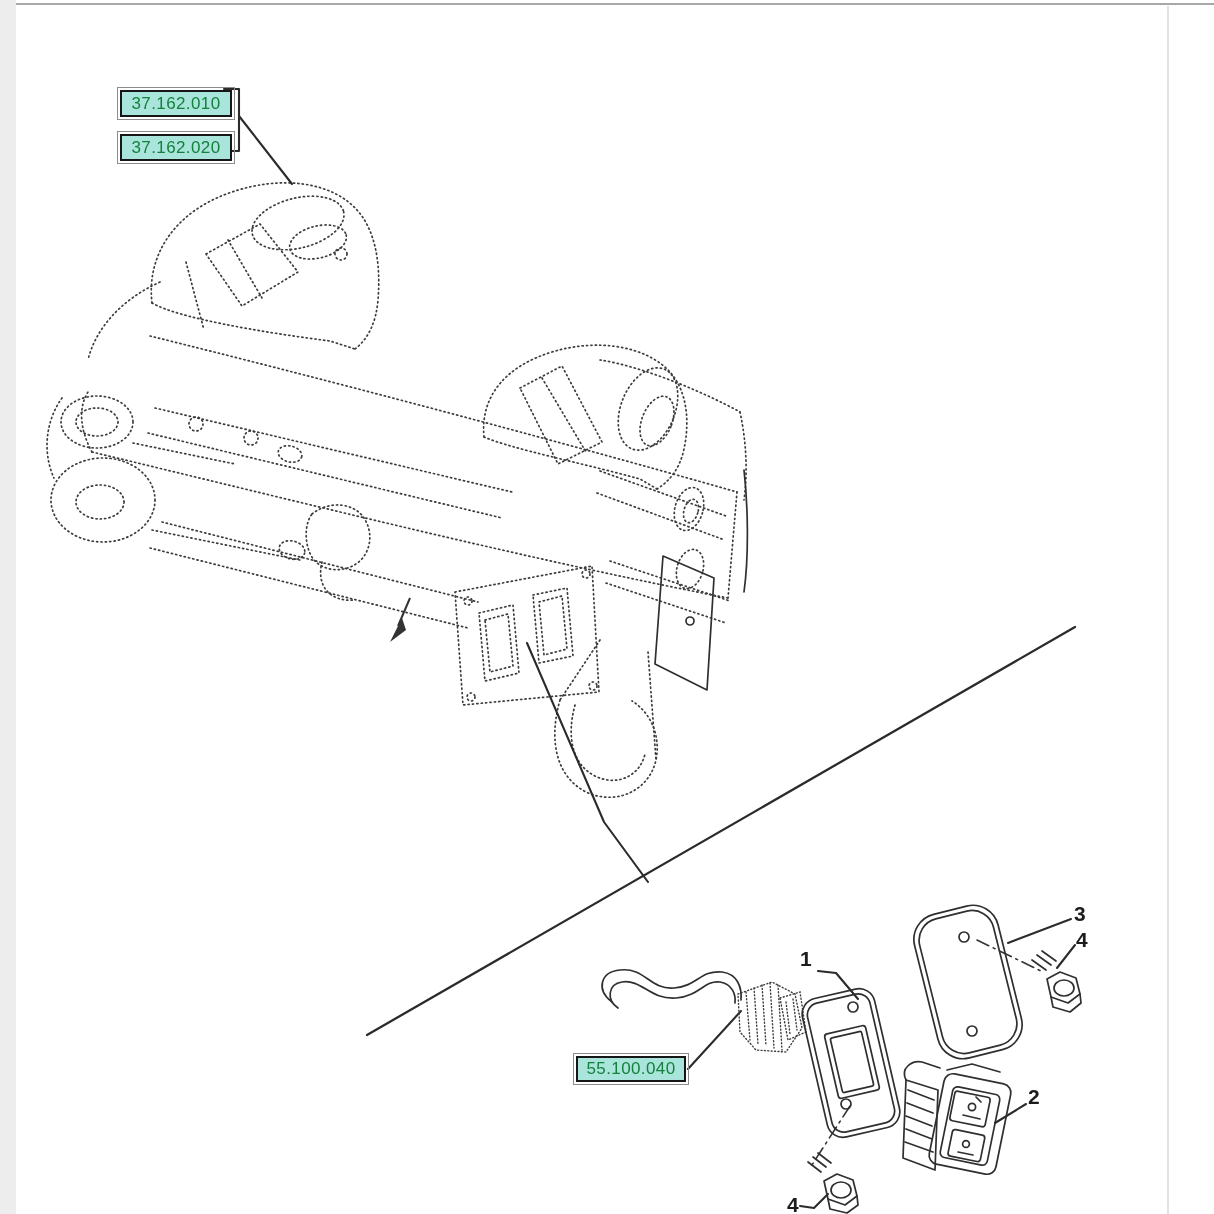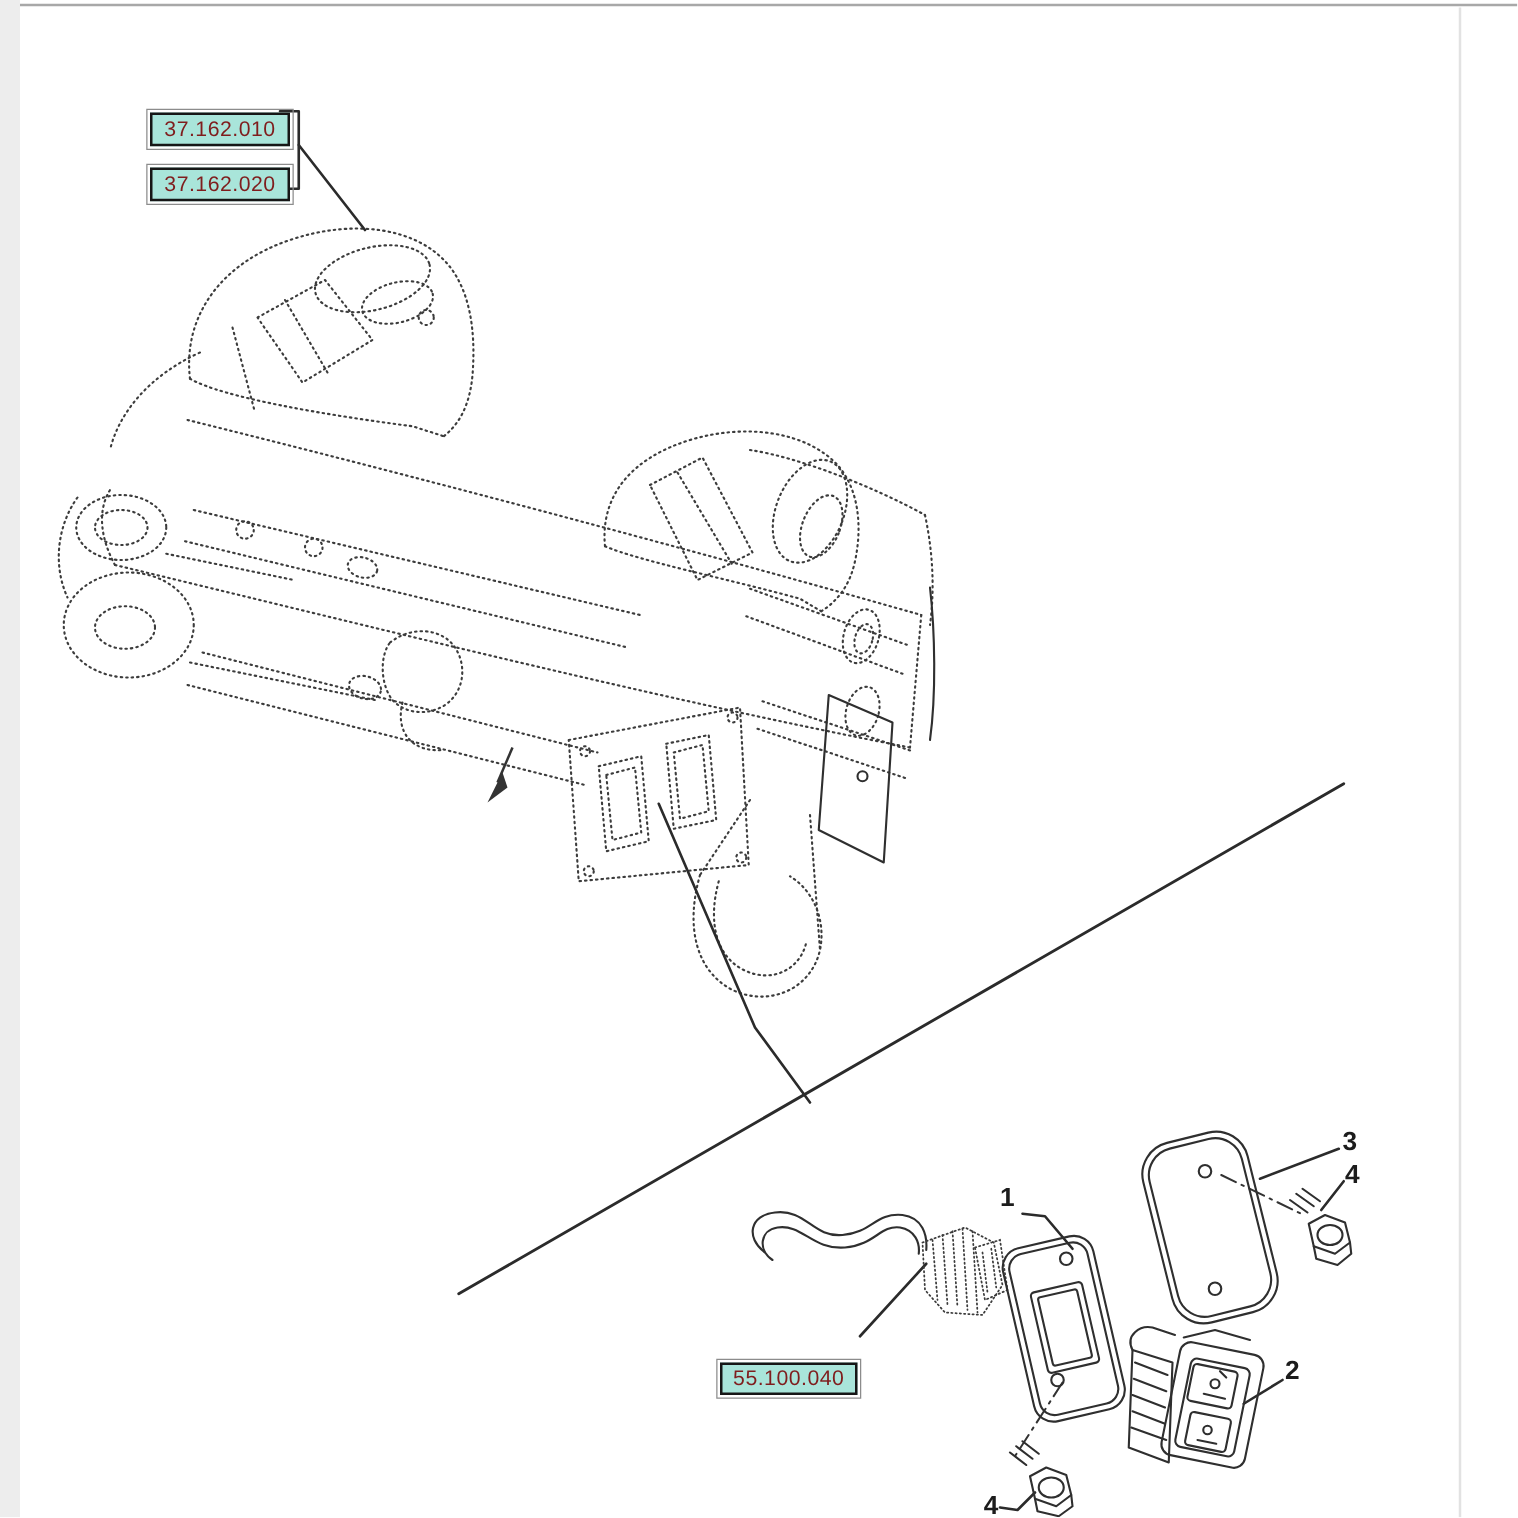--- a/index.html
+++ b/index.html
@@ -18,21 +18,21 @@
   .fine path{fill:none;stroke:#3c3c3c;stroke-width:1.4;stroke-dasharray:1 2.4;stroke-linecap:round;}
   .solid path,.solid ellipse,.solid circle,.solid rect,.solid line{
     fill:none;stroke:#2f2f2f;stroke-width:1.7;stroke-linecap:round;stroke-linejoin:round;
   }
   .leader{fill:none;stroke:#2b2b2b;stroke-width:2.1;stroke-linecap:round;stroke-linejoin:round;}
   .sep{fill:none;stroke:#2b2b2b;stroke-width:2.3;stroke-linecap:round;}
   .dashdot{fill:none;stroke:#333;stroke-width:1.6;stroke-dasharray:13 5 2 5;stroke-linecap:round;}
   .code-box{
     position:absolute;display:flex;align-items:center;justify-content:center;
     background:#a9e5da;border:2px solid #161616;outline:1px solid #8c8c8c;outline-offset:2px;
-    color:#7f1d1d;font-size:17px;letter-spacing:0.4px;font-weight:400;cursor:pointer;
+    color:#15803d;font-size:17px;letter-spacing:0.4px;font-weight:400;cursor:pointer;
   }
   .callout{
     position:absolute;color:#1c1c1c;font-size:21px;font-weight:600;line-height:1;
   }
 </style>
 </head>
 <body>
 
 <div class="stage">
 
@@ -198,21 +198,21 @@
         <circle cx="966" cy="1144" r="3.4" stroke-width="1.2"></circle>
         <path d="M958,1152 l15,3" stroke-width="1.2"></path>
       </g>
     </g>
   </svg>
 
   <div class="code-box" style="left:120px;top:90px;width:108px;height:23px;">37.162.010</div>
 
   <div class="code-box" style="left:120px;top:134px;width:108px;height:23px;">37.162.020</div>
 
-  <div class="code-box" style="left:576px;top:1090px;width:106px;height:22px;">55.100.040</div>
+  <div class="code-box" style="left:576px;top:1056px;width:106px;height:22px;">55.100.040</div>
 
   <div class="callout" style="left:800px;top:948px;">1</div>
 
   <div class="callout" style="left:1028px;top:1086px;">2</div>
 
   <div class="callout" style="left:1074px;top:903px;">3</div>
 
   <div class="callout" style="left:1076px;top:929px;">4</div>
 
   <div class="callout" style="left:787px;top:1194px;">4</div>

